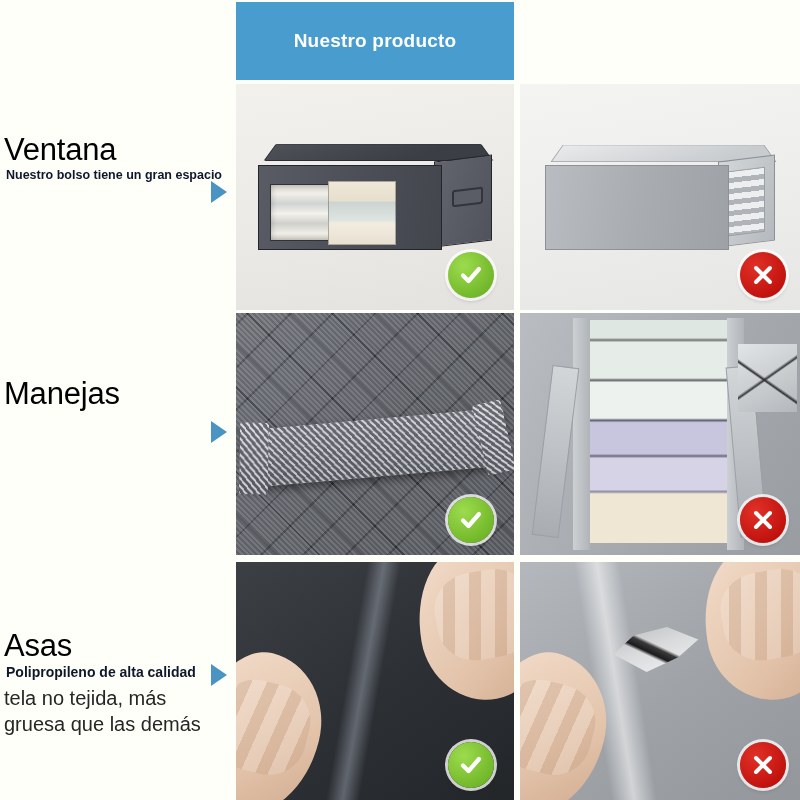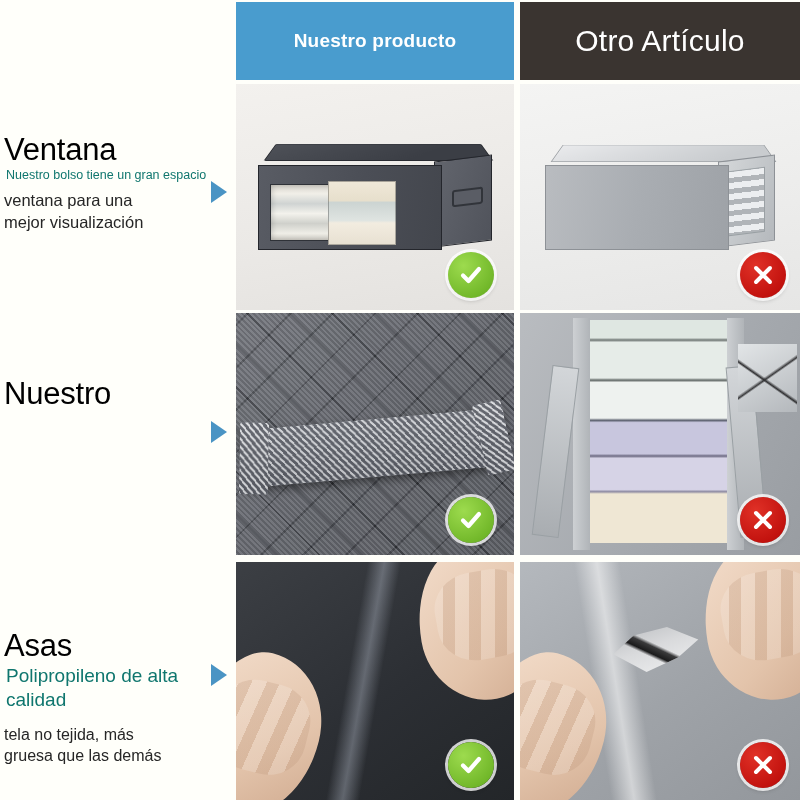--- a/index.html
+++ b/index.html
@@ -75,38 +75,38 @@
 
   .feature-title {
     color: #000000;
     font-size: 31px;
     font-weight: 400;
     line-height: 1.04;
     margin: 0 0 2px 0;
     letter-spacing: -0.2px;
   }
   .feature-sub {
-    color: #0f766e;
+    color: #0f172a;
     font-size: 12.5px;
     line-height: 1.25;
     margin: 0 0 6px 2px;
-    font-weight: 400;
+    font-weight: 700;
   }
   .feature-body {
     color: #262626;
     font-size: 16.5px;
     line-height: 1.32;
     margin: 0;
     font-weight: 400;
     white-space: pre-line;
   }
   .feature-text.f2 .feature-sub { font-size: 14px; margin-bottom: 2px; }
   .feature-text.f2 .feature-body { font-size: 16px; }
-  .feature-text.f3 .feature-sub { font-size: 19px; margin-bottom: 12px; }
-  .feature-text.f3 .feature-body { font-size: 16px; }
+  .feature-text.f3 .feature-sub { font-size: 14px; margin-bottom: 3px; }
+  .feature-text.f3 .feature-body { font-size: 20px; }
 
   .arrow-icon {
     position: absolute;
     width: 0;
     height: 0;
     border-top: 11px solid transparent;
     border-bottom: 11px solid transparent;
     border-left: 16px solid #4a94c4;
   }
   .arrow-icon.a1 { left: 211px; top: 181px; }
@@ -383,36 +383,31 @@
 </style>
 </head>
 <body>
 
 <div id="comparison-infographic">
 
   <div class="header-row">
     <div class="col-header ours">
       <span>Nuestro producto</span>
     </div>
-    <div class="col-header theirs">
-      <span>Otro Artículo</span>
-    </div>
   </div>
 
   <div class="text-col">
 
     <div class="feature-text f1">
       <h2 class="feature-title">Ventana</h2>
       <p class="feature-sub">Nuestro bolso tiene un gran espacio</p>
-      <p class="feature-body">ventana para una
-mejor visualización</p>
     </div>
 
     <div class="feature-text f2">
-      <h2 class="feature-title">Nuestro</h2>
+      <h2 class="feature-title">Manejas</h2>
     </div>
 
     <div class="feature-text f3">
       <h2 class="feature-title">Asas</h2>
       <p class="feature-sub">Polipropileno de alta calidad</p>
       <p class="feature-body">tela no tejida, más
 gruesa que las demás</p>
     </div>
 
     <div class="arrow-icon a1"></div>

